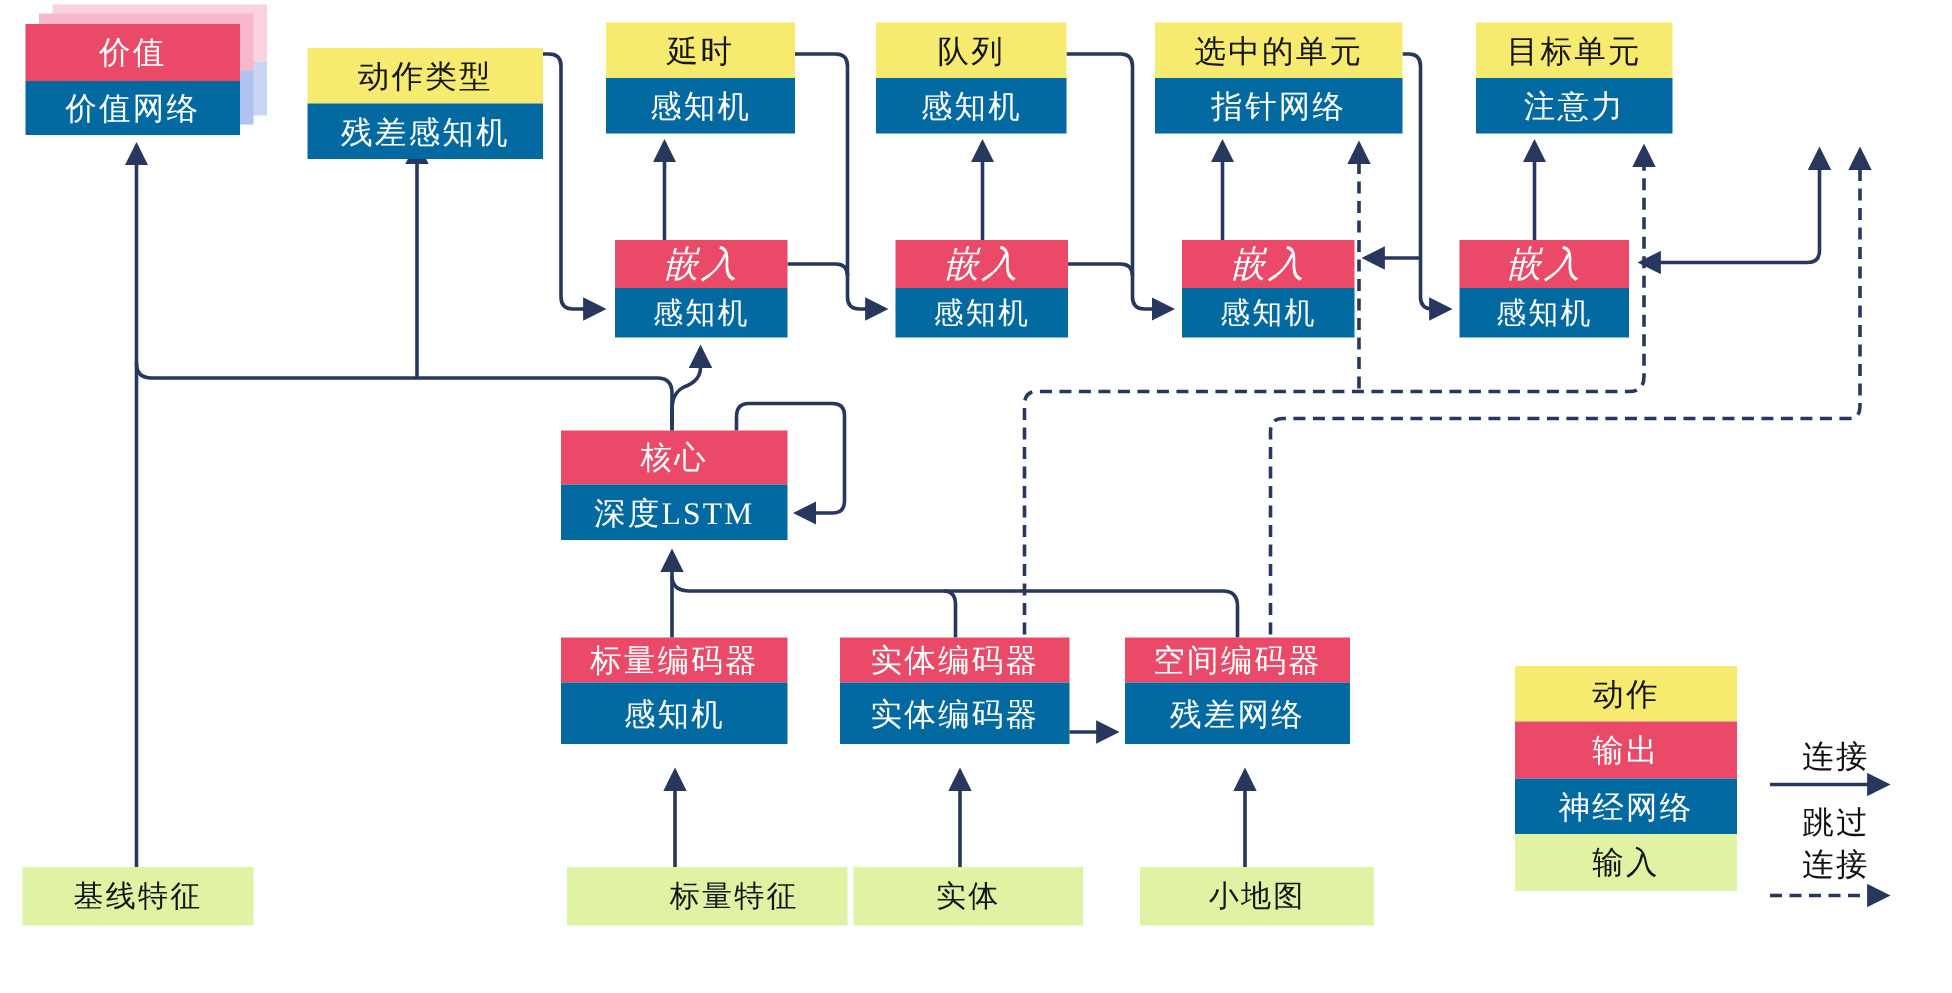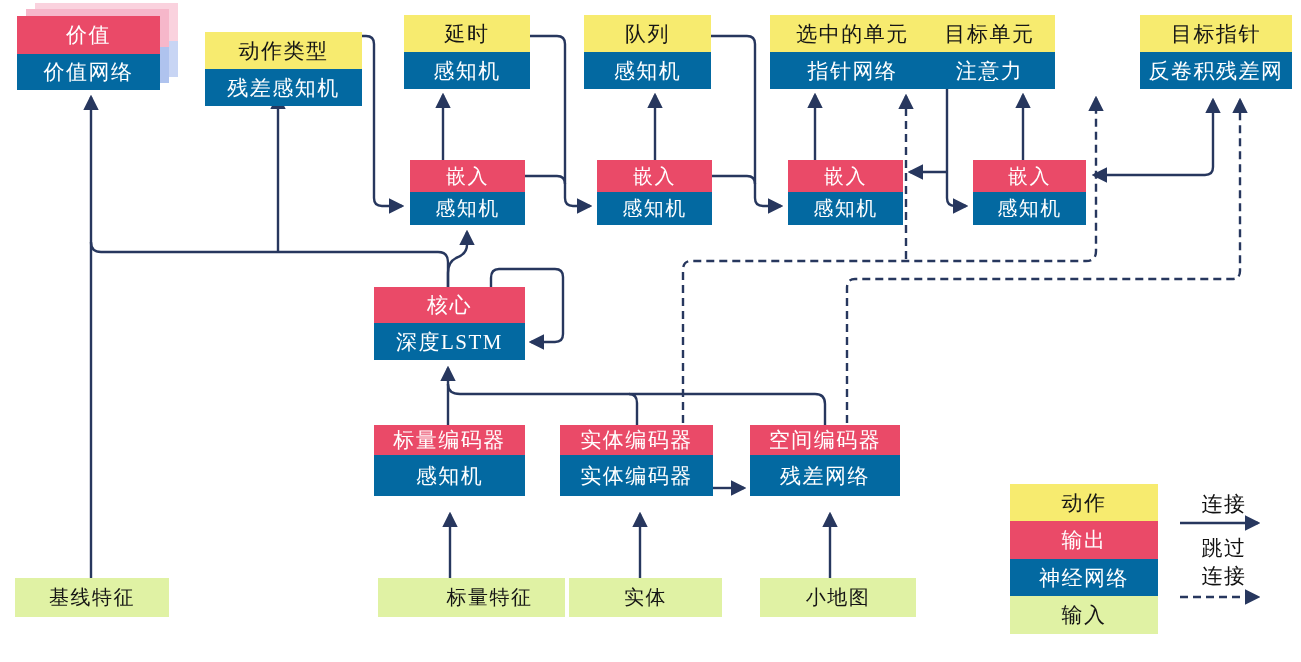--- a/index.html
+++ b/index.html
@@ -14,34 +14,34 @@
     letter-spacing:1.5px;white-space:nowrap;
   }
   .yellow{background:#F7EB6F;color:#151515;}
   .red{background:#EA4A68;color:#ffffff;}
   .blue{background:#0369a1;color:#ffffff;}
   .green{background:#E0F2A4;color:#151515;}
   .rowhead .hdr{height:37px;font-size:21px;}
   .rowhead .bod{height:37px;font-size:21px;}
   .rowval .hdr{height:38px;font-size:21px;}
   .rowval .bod{height:36px;font-size:21px;}
-  .rowemb .hdr{height:32px;font-size:20px;}
+  .rowemb .hdr{height:32px;font-size:24px;font-style:italic;}
   .rowemb .bod{height:33px;font-size:20px;}
   .rowcore .hdr{height:36px;font-size:21px;}
   .rowcore .bod{height:37px;font-size:21px;}
   .rowenc .hdr{height:30px;font-size:21px;}
   .rowenc .bod{height:41px;font-size:21px;}
   .inp{position:absolute;height:39px;font-size:20px;}
   .ghost{position:absolute;}
   .ghost div{width:100%;}
   .g2h{height:38px;background:#FAD2DE;}
   .g2b{height:36px;background:#C8D5F4;}
   .g1h{height:38px;background:#F6B7CA;}
   .g1b{height:36px;background:#AFC3EE;}
-  .legend-colors{position:absolute;left:1010px;top:484px;width:172px;}
+  .legend-colors{position:absolute;left:1010px;top:444px;width:172px;}
   .lrow{width:148px;font-size:21px;}
   .lh37{height:37px;}
   .lh38{height:38px;}
   .llabel{position:absolute;font-size:21px;color:#111;letter-spacing:1.5px;
     display:flex;align-items:center;justify-content:center;}
 </style>
 </head>
 <body>
 
 <div id="stage">
@@ -112,27 +112,23 @@
     <div class="bod blue">感知机</div>
   </div>
   <div class="node rowhead" style="left:584px;top:15px;width:127px;">
     <div class="hdr yellow">队列</div>
     <div class="bod blue">感知机</div>
   </div>
   <div class="node rowhead" style="left:770px;top:15px;width:165px;">
     <div class="hdr yellow">选中的单元</div>
     <div class="bod blue">指针网络</div>
   </div>
-  <div class="node rowhead" style="left:924px;top:15px;width:131px;text-align:center;">
+  <div class="node rowhead" style="left:984px;top:15px;width:131px;text-align:center;">
     <div class="hdr yellow">目标单元</div>
     <div class="bod blue">注意力</div>
-  </div>
-  <div class="node rowhead" style="left:1140px;top:15px;width:152px;">
-    <div class="hdr yellow">目标指针</div>
-    <div class="bod blue">反卷积残差网</div>
   </div>
 
   <div class="node rowemb" style="left:410px;top:160px;width:115px;">
     <div class="hdr red">嵌入</div>
     <div class="bod blue">感知机</div>
   </div>
   <div class="node rowemb" style="left:597px;top:160px;width:115px;">
     <div class="hdr red">嵌入</div>
     <div class="bod blue">感知机</div>
   </div>

